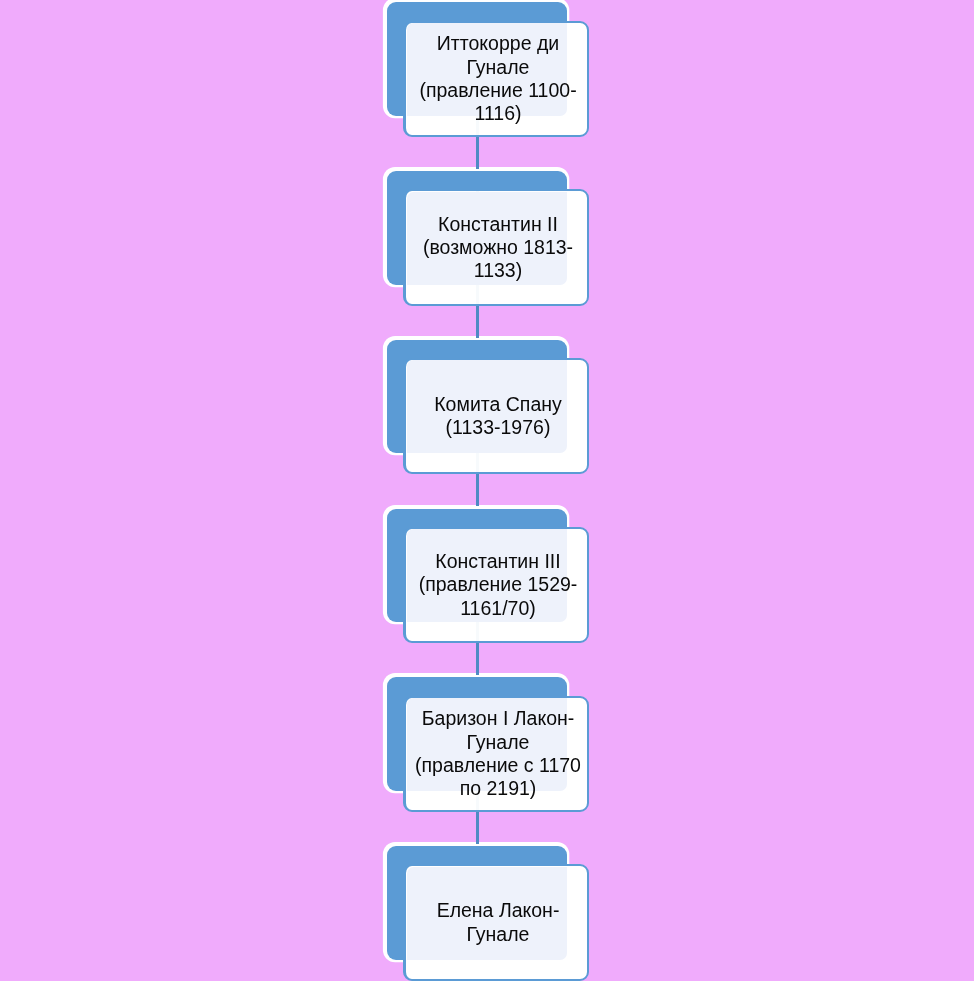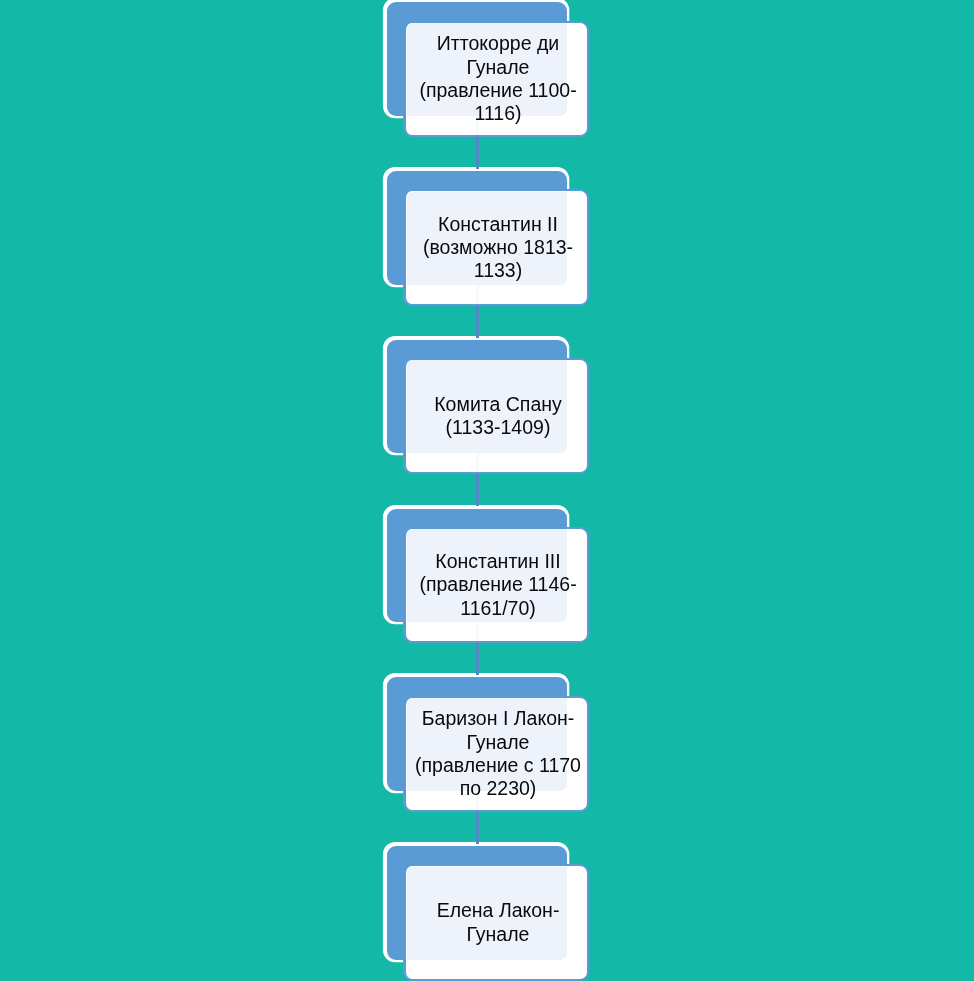--- a/index.html
+++ b/index.html
@@ -5,21 +5,21 @@
 <style>
   html, body { margin:0; padding:0; background:#000000; }
   body {
     width:974px; height:981px; overflow:hidden;
     font-family:"Liberation Sans", sans-serif;
   }
 
   .canvas {
     position:relative;
     width:974px; height:981px;
-    background:#14b8a6;
+    background:#f0abfc;
     overflow:hidden;
   }
 
   
   .connector {
     position:absolute;
     left:476.2px;
     width:2.6px;
     background:#4f8ac4;
     z-index:2;
@@ -137,42 +137,42 @@
 (возможно 1813-
 1133)</div>
     </div>
   </div>
 
   <div class="node-card-layer n3">
     <div class="node-card">
       <div class="card-connector-trace"></div>
       <div class="card-tint"></div>
       <div class="card-label">Комита Спану
-(1133-1409)</div>
+(1133-1976)</div>
     </div>
   </div>
 
   <div class="node-card-layer n4">
     <div class="node-card">
       <div class="card-connector-trace"></div>
       <div class="card-tint"></div>
       <div class="card-label">Константин III
-(правление 1146-
+(правление 1529-
 1161/70)</div>
     </div>
   </div>
 
   <div class="node-card-layer n5">
     <div class="node-card">
       <div class="card-connector-trace"></div>
       <div class="card-tint"></div>
       <div class="card-label">Баризон I Лакон-
 Гунале
 (правление с 1170
-по 2230)</div>
+по 2191)</div>
     </div>
   </div>
 
   <div class="node-card-layer n6">
     <div class="node-card">
       <div class="card-tint"></div>
       <div class="card-label">Елена Лакон-
 Гунале</div>
     </div>
   </div>

